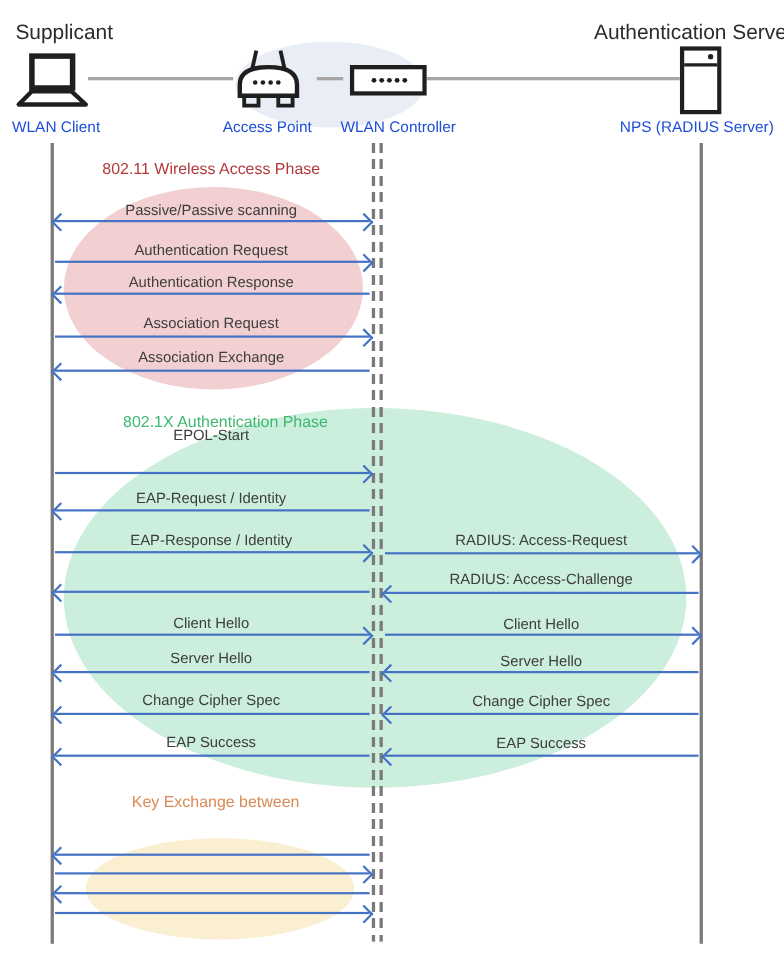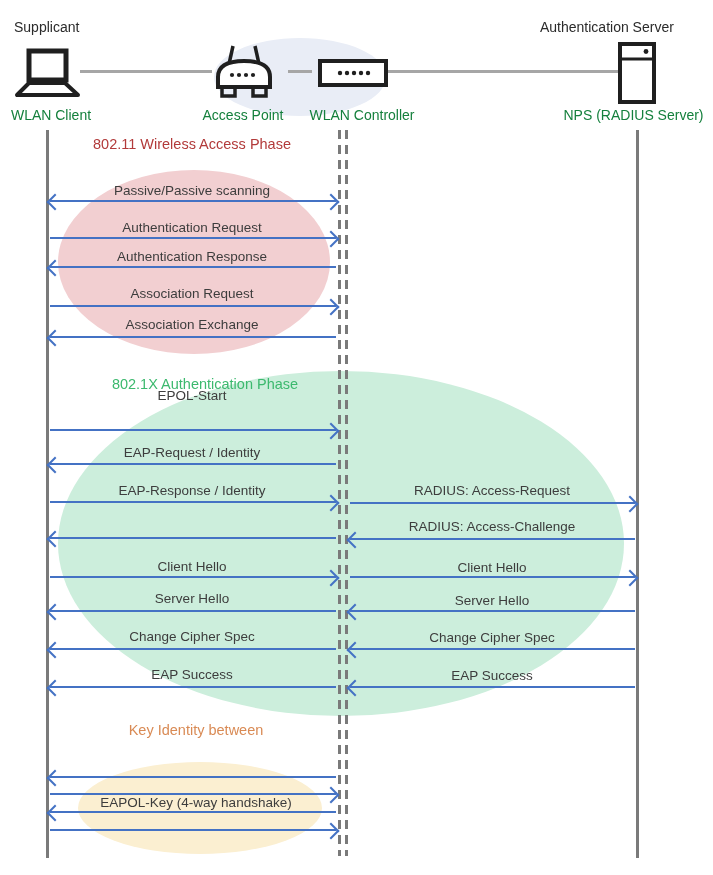--- a/index.html
+++ b/index.html
@@ -16,22 +16,22 @@
     width: 10px; height: 10px; border-top: 2px solid #4472c4; border-right: 2px solid #4472c4;
     transform: rotate(45deg); }
   .arrow.l::before, .arrow.b::before { content: ""; position: absolute; left: -1px; top: -4px;
     width: 10px; height: 10px; border-left: 2px solid #4472c4; border-bottom: 2px solid #4472c4;
     transform: rotate(45deg); }
   .msg { position: absolute; font-size: 13.5px; color: #3d3d3d; text-align: center; white-space: nowrap; }
   .phase-title { position: absolute; font-size: 14.5px; text-align: center; white-space: nowrap; }
   .t-red { color: #b23a3a; }
   .t-green { color: #3cb96e; }
   .t-orange { color: #d98a54; }
-  .actor-role { position: absolute; font-size: 14px; color: #2b2b2b; }
-  .actor-dev { position: absolute; font-size: 14px; color: #15803d; text-align: center; white-space: nowrap; }
+  .actor-role { position: absolute; font-size: 19px; color: #2b2b2b; }
+  .actor-dev { position: absolute; font-size: 14px; color: #1d4ed8; text-align: center; white-space: nowrap; }
   svg { display: block; }
 </style>
 </head>
 <body>
 
 <div id="canvas">
 
   <div class="ellipse" style="left:214px; top:38px; width:172px; height:78px; background:#e9edf6;"></div>
   <div class="ellipse" style="left:58px; top:170px; width:272px; height:184px; background:#f2cfd1;"></div>
   <div class="ellipse" style="left:58px; top:371px; width:566px; height:345px; background:#cceedc;"></div>
@@ -87,21 +87,21 @@
   <div class="actor-dev" style="left:6px; top:107px; width:90px;">WLAN Client</div>
   <div class="actor-dev" style="left:193px; top:107px; width:100px;">Access Point</div>
   <div class="actor-dev" style="left:307px; top:107px; width:110px;">WLAN Controller</div>
   <div class="actor-dev" style="left:563px; top:107px; width:141px;">NPS (RADIUS Server)</div>
 
   <div class="lifeline" style="left:46px; top:130px; height:728px;"></div>
   <div class="dashline" style="left:338px; top:130px; height:726px;"></div>
   <div class="dashline" style="left:345px; top:130px; height:726px;"></div>
   <div class="lifeline" style="left:636px; top:130px; height:728px;"></div>
 
-  <div class="phase-title t-red" style="left:48px; top:136px; width:288px;">802.11 Wireless Access Phase</div>
+  <div class="phase-title t-red" style="left:48px; top:146px; width:288px;">802.11 Wireless Access Phase</div>
 
   <div class="msg" style="left:48px; top:183px; width:288px;">Passive/Passive scanning</div>
   <div class="arrow b" style="left:50px; top:200px; width:286px;"></div>
 
   <div class="msg" style="left:48px; top:220px; width:288px;">Authentication Request</div>
   <div class="arrow r" style="left:50px; top:237px; width:286px;"></div>
 
   <div class="msg" style="left:48px; top:249px; width:288px;">Authentication Response</div>
   <div class="arrow l" style="left:50px; top:266px; width:286px;"></div>
 
@@ -147,21 +147,20 @@
 
   <div class="msg" style="left:348px; top:593px; width:288px;">Server Hello</div>
   <div class="arrow l" style="left:350px; top:610px; width:285px;"></div>
 
   <div class="msg" style="left:348px; top:630px; width:288px;">Change Cipher Spec</div>
   <div class="arrow l" style="left:350px; top:648px; width:285px;"></div>
 
   <div class="msg" style="left:348px; top:668px; width:288px;">EAP Success</div>
   <div class="arrow l" style="left:350px; top:686px; width:285px;"></div>
 
-  <div class="phase-title t-orange" style="left:48px; top:722px; width:296px;">Key Identity between</div>
+  <div class="phase-title t-orange" style="left:48px; top:722px; width:296px;">Key Exchange between</div>
 
   <div class="arrow l" style="left:50px; top:776px; width:286px;"></div>
   <div class="arrow r" style="left:50px; top:793px; width:286px;"></div>
-  <div class="msg" style="left:48px; top:795px; width:296px;">EAPOL-Key (4-way handshake)</div>
   <div class="arrow l" style="left:50px; top:811px; width:286px;"></div>
   <div class="arrow r" style="left:50px; top:829px; width:286px;"></div>
 
 </div>
 
 </body></html>

